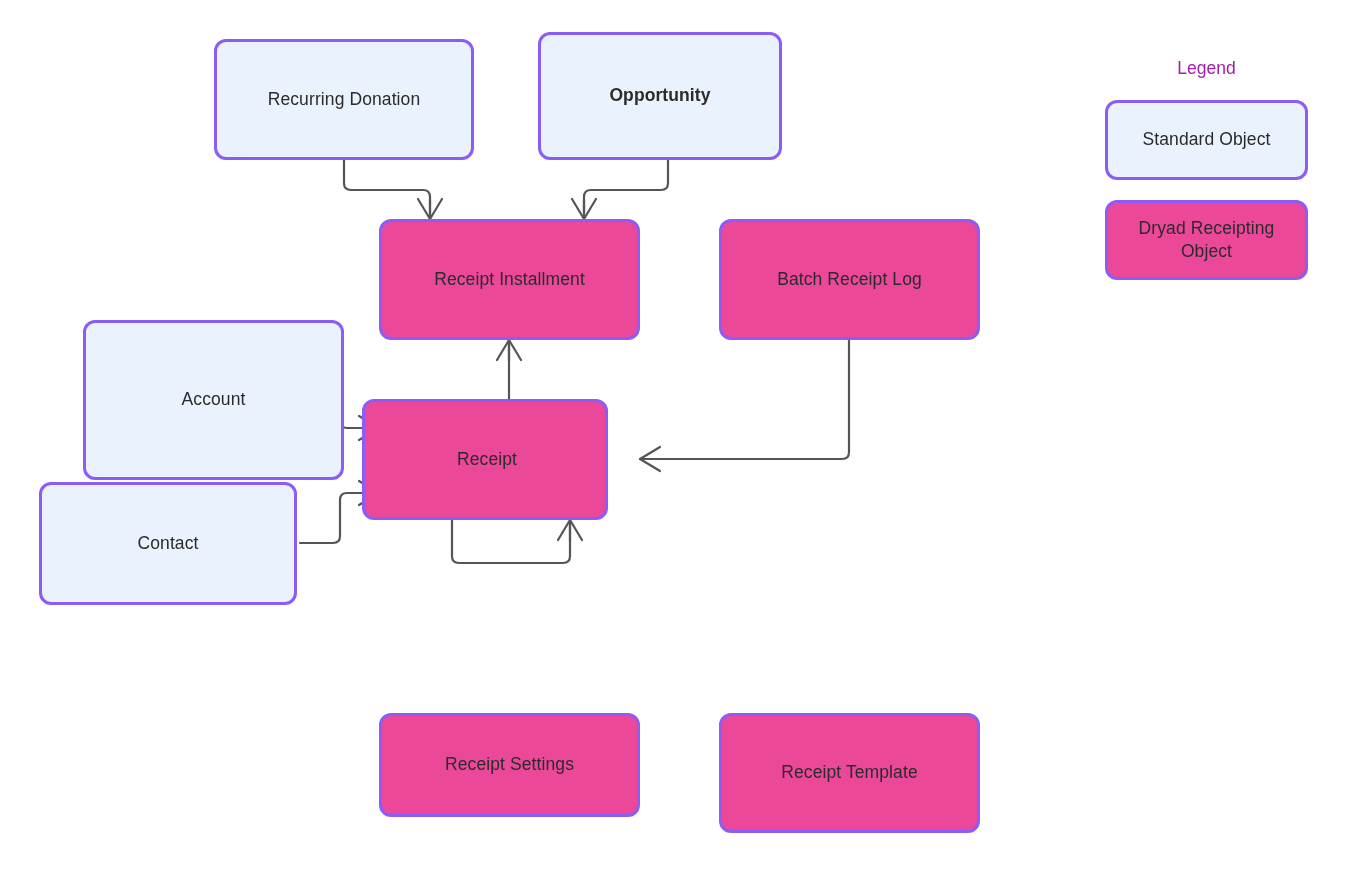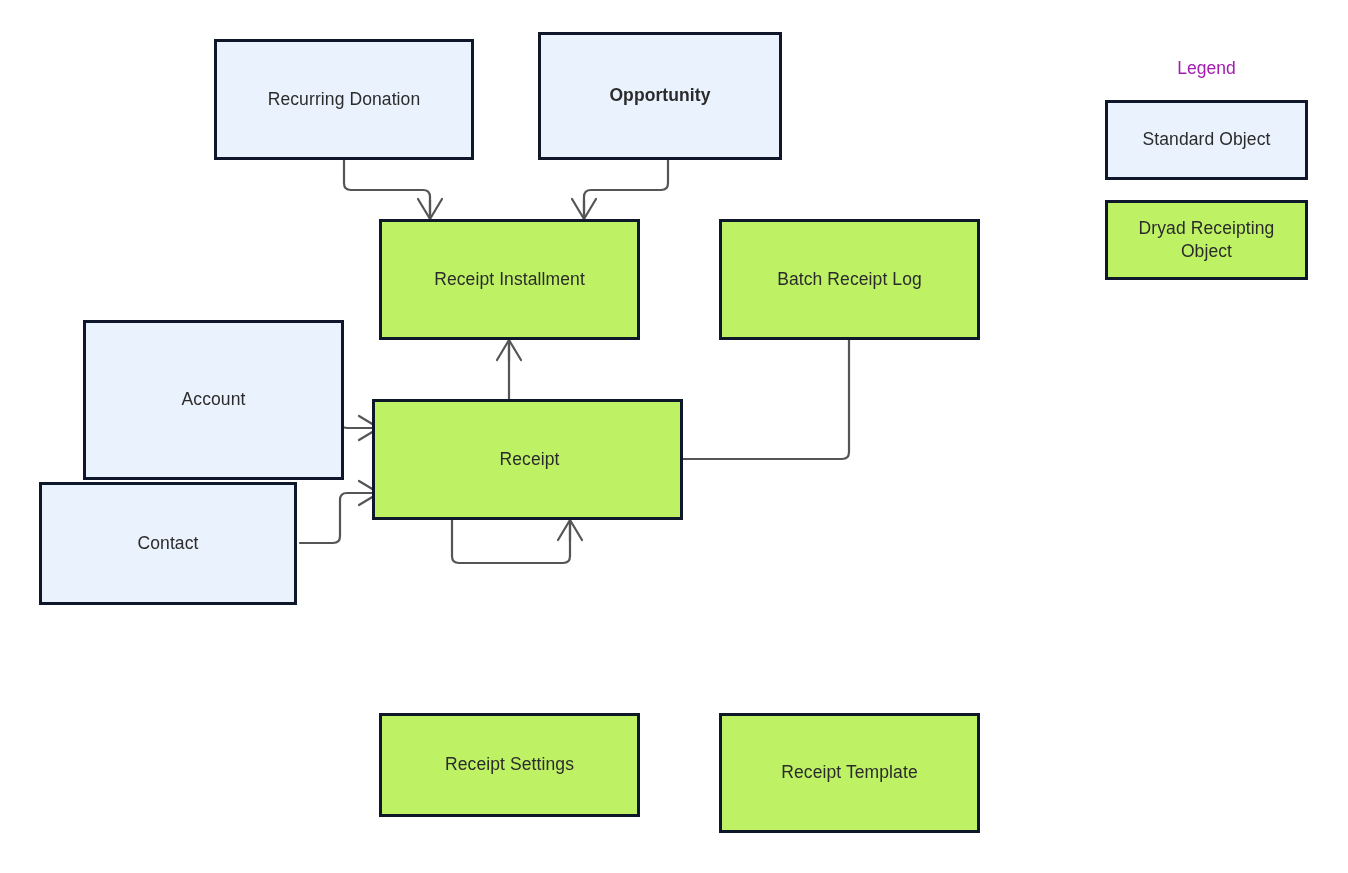--- a/index.html
+++ b/index.html
@@ -16,34 +16,34 @@
   }
   #canvas {
     position: absolute;
     left: 0; top: 0;
     width: 1348px;
     height: 873px;
   }
   .er-node {
     position: absolute;
     box-sizing: border-box;
-    border: 3px solid #0f172a;
-    border-radius: 0;
+    border: 3px solid #8b5cf6;
+    border-radius: 12px;
     display: flex;
     align-items: center;
     justify-content: center;
     text-align: center;
     font-size: 17.5px;
     color: #2b2b2b;
     line-height: 1.32;
     padding: 4px 8px;
     letter-spacing: 0.1px;
   }
   .fill-standard { background: #eaf2fe; }
-  .fill-dryad    { background: #bef264; }
+  .fill-dryad    { background: #ec4899; }
 
   .legend-title {
     position: absolute;
     font-size: 17.5px;
     color: #a21caf;
     text-align: center;
     width: 203px;
     left: 1105px;
     top: 58px;
   }
@@ -104,21 +104,21 @@
     </div>
     <div class="er-node fill-dryad" style="left: 719px; top: 219px; width: 261px; height: 121px;">
       <span>Batch Receipt Log</span>
     </div>
     <div class="er-node fill-standard" style="left: 39px; top: 320px; width: 261px; height: 160px; margin-left: 44px;">
       <span>Account</span>
     </div>
     <div class="er-node fill-standard" style="left: 39px; top: 482px; width: 258px; height: 123px;">
       <span>Contact</span>
     </div>
-    <div class="er-node fill-dryad" style="left: 372px; top: 399px; width: 311px; height: 121px; padding-left: 12px;">
+    <div class="er-node fill-dryad" style="left: 362px; top: 399px; width: 246px; height: 121px; padding-left: 12px;">
       <span>Receipt</span>
     </div>
     <div class="er-node fill-dryad" style="left: 379px; top: 713px; width: 261px; height: 104px;">
       <span>Receipt Settings</span>
     </div>
     <div class="er-node fill-dryad" style="left: 719px; top: 713px; width: 261px; height: 120px;">
       <span>Receipt Template</span>
     </div>
   </div>
 

